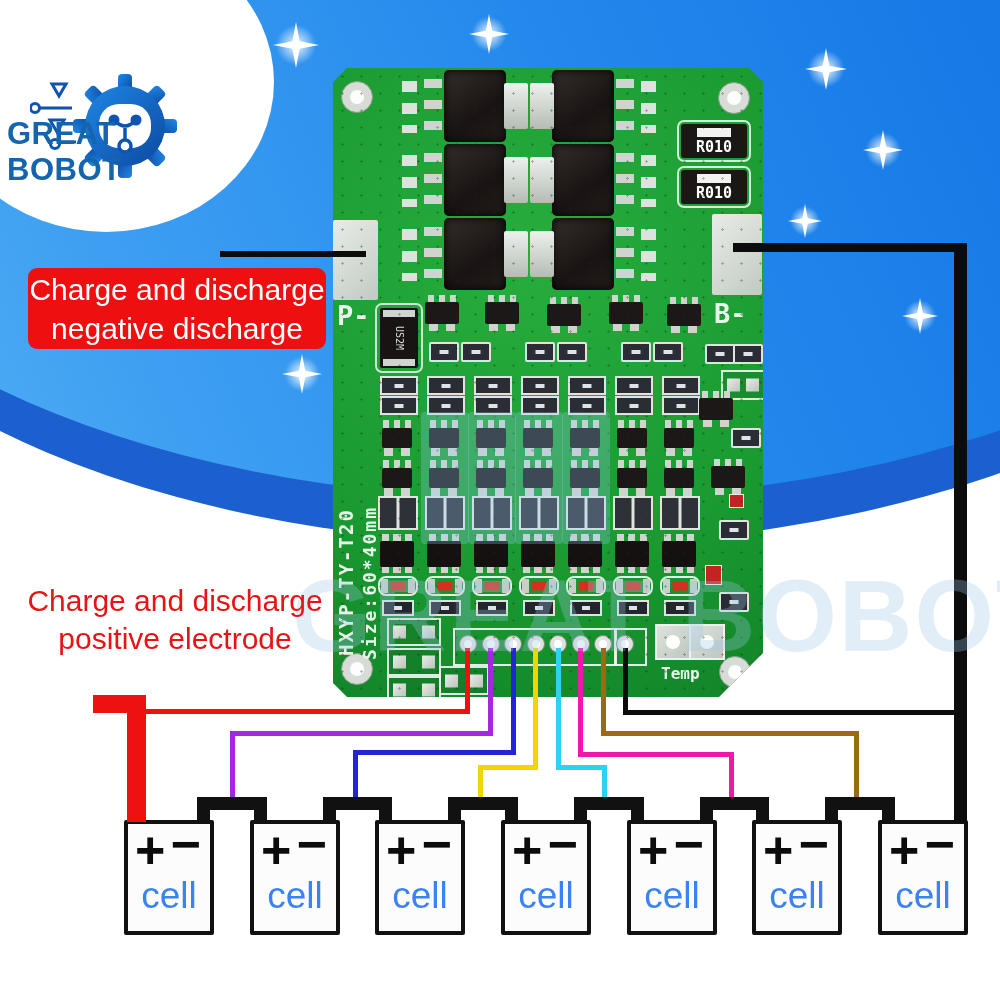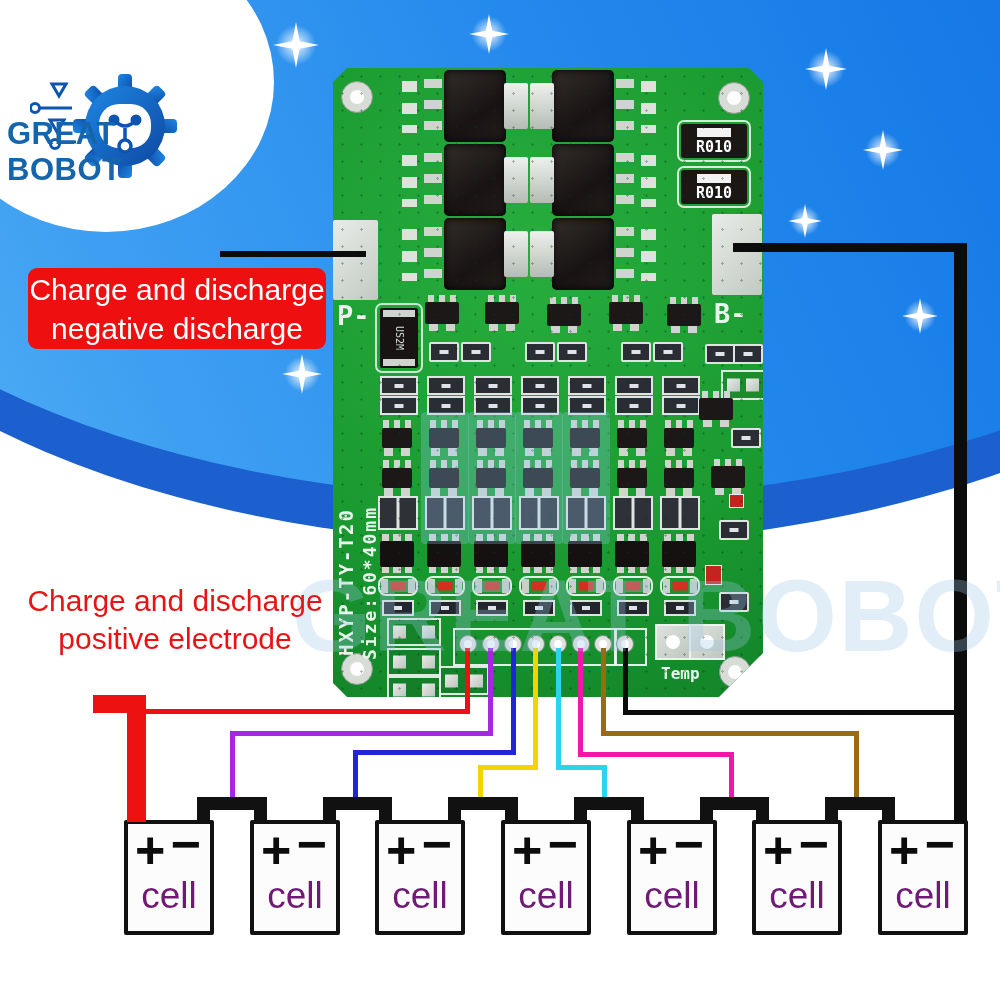--- a/index.html
+++ b/index.html
@@ -130,21 +130,21 @@
   .w{position:absolute;z-index:24;}
   .c-red{background:#ee1111;} .c-purple{background:#a428e0;} .c-blue{background:#2224d8;}
   .c-yellow{background:#f2d400;} .c-cyan{background:#2bd3ee;} .c-pink{background:#f018a8;}
   .c-brown{background:#9c6a14;} .c-black{background:#0c0c0c;}
 
   
   .cell{position:absolute;top:820px;width:90px;height:115px;background:#fcfcfc;border:4px solid #111;
         border-radius:2px;box-sizing:border-box;z-index:22;}
   .cell .plus{position:absolute;left:7px;top:-4px;font-size:52px;font-weight:900;color:#0c0c0c;}
   .cell .minus{position:absolute;right:9px;top:-10px;font-size:52px;font-weight:900;color:#0c0c0c;}
-  .cell .clabel{position:absolute;left:0;right:0;bottom:14px;text-align:center;font-size:37px;color:#701a75;}
+  .cell .clabel{position:absolute;left:0;right:0;bottom:14px;text-align:center;font-size:37px;color:#3b82f6;}
   .bridge{position:absolute;top:797px;height:25px;border-top:13px solid #111;border-left:13px solid #111;
           border-right:13px solid #111;box-sizing:border-box;z-index:25;background:transparent;}
 </style>
 </head>
 <body>
 
 <div class="stage">
 
   <div class="swoosh"></div>
   <div class="sky"></div>

